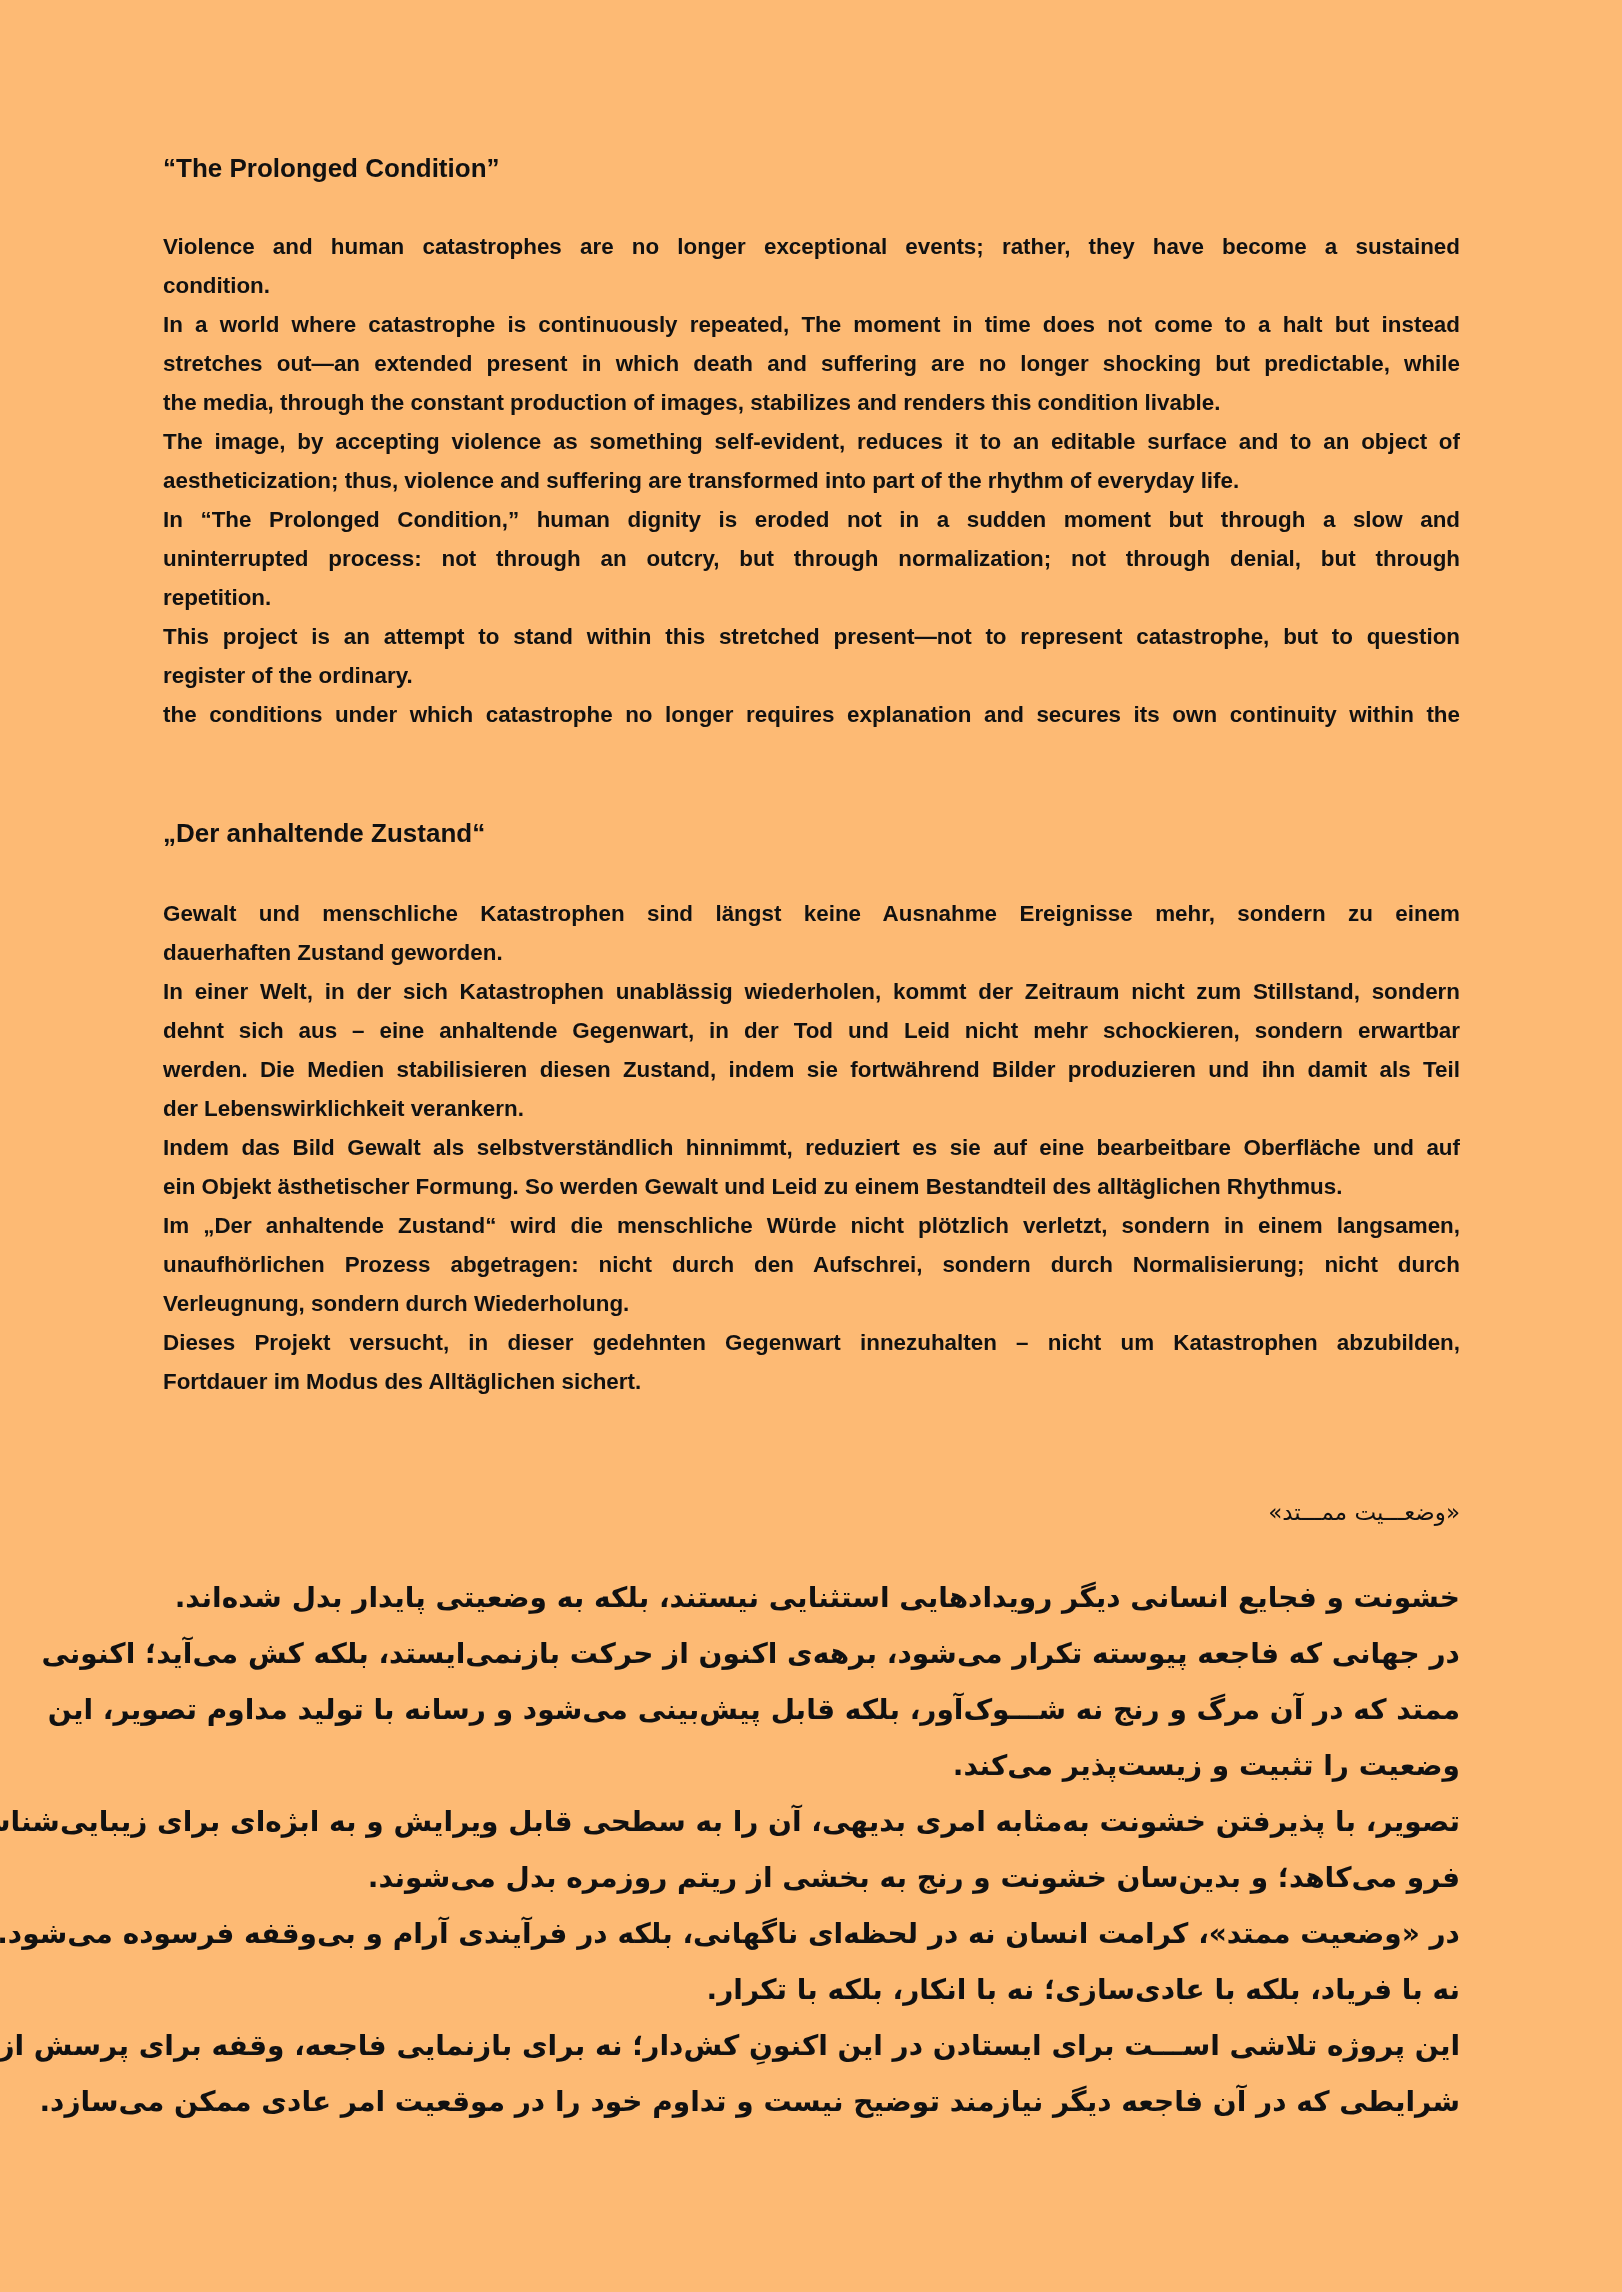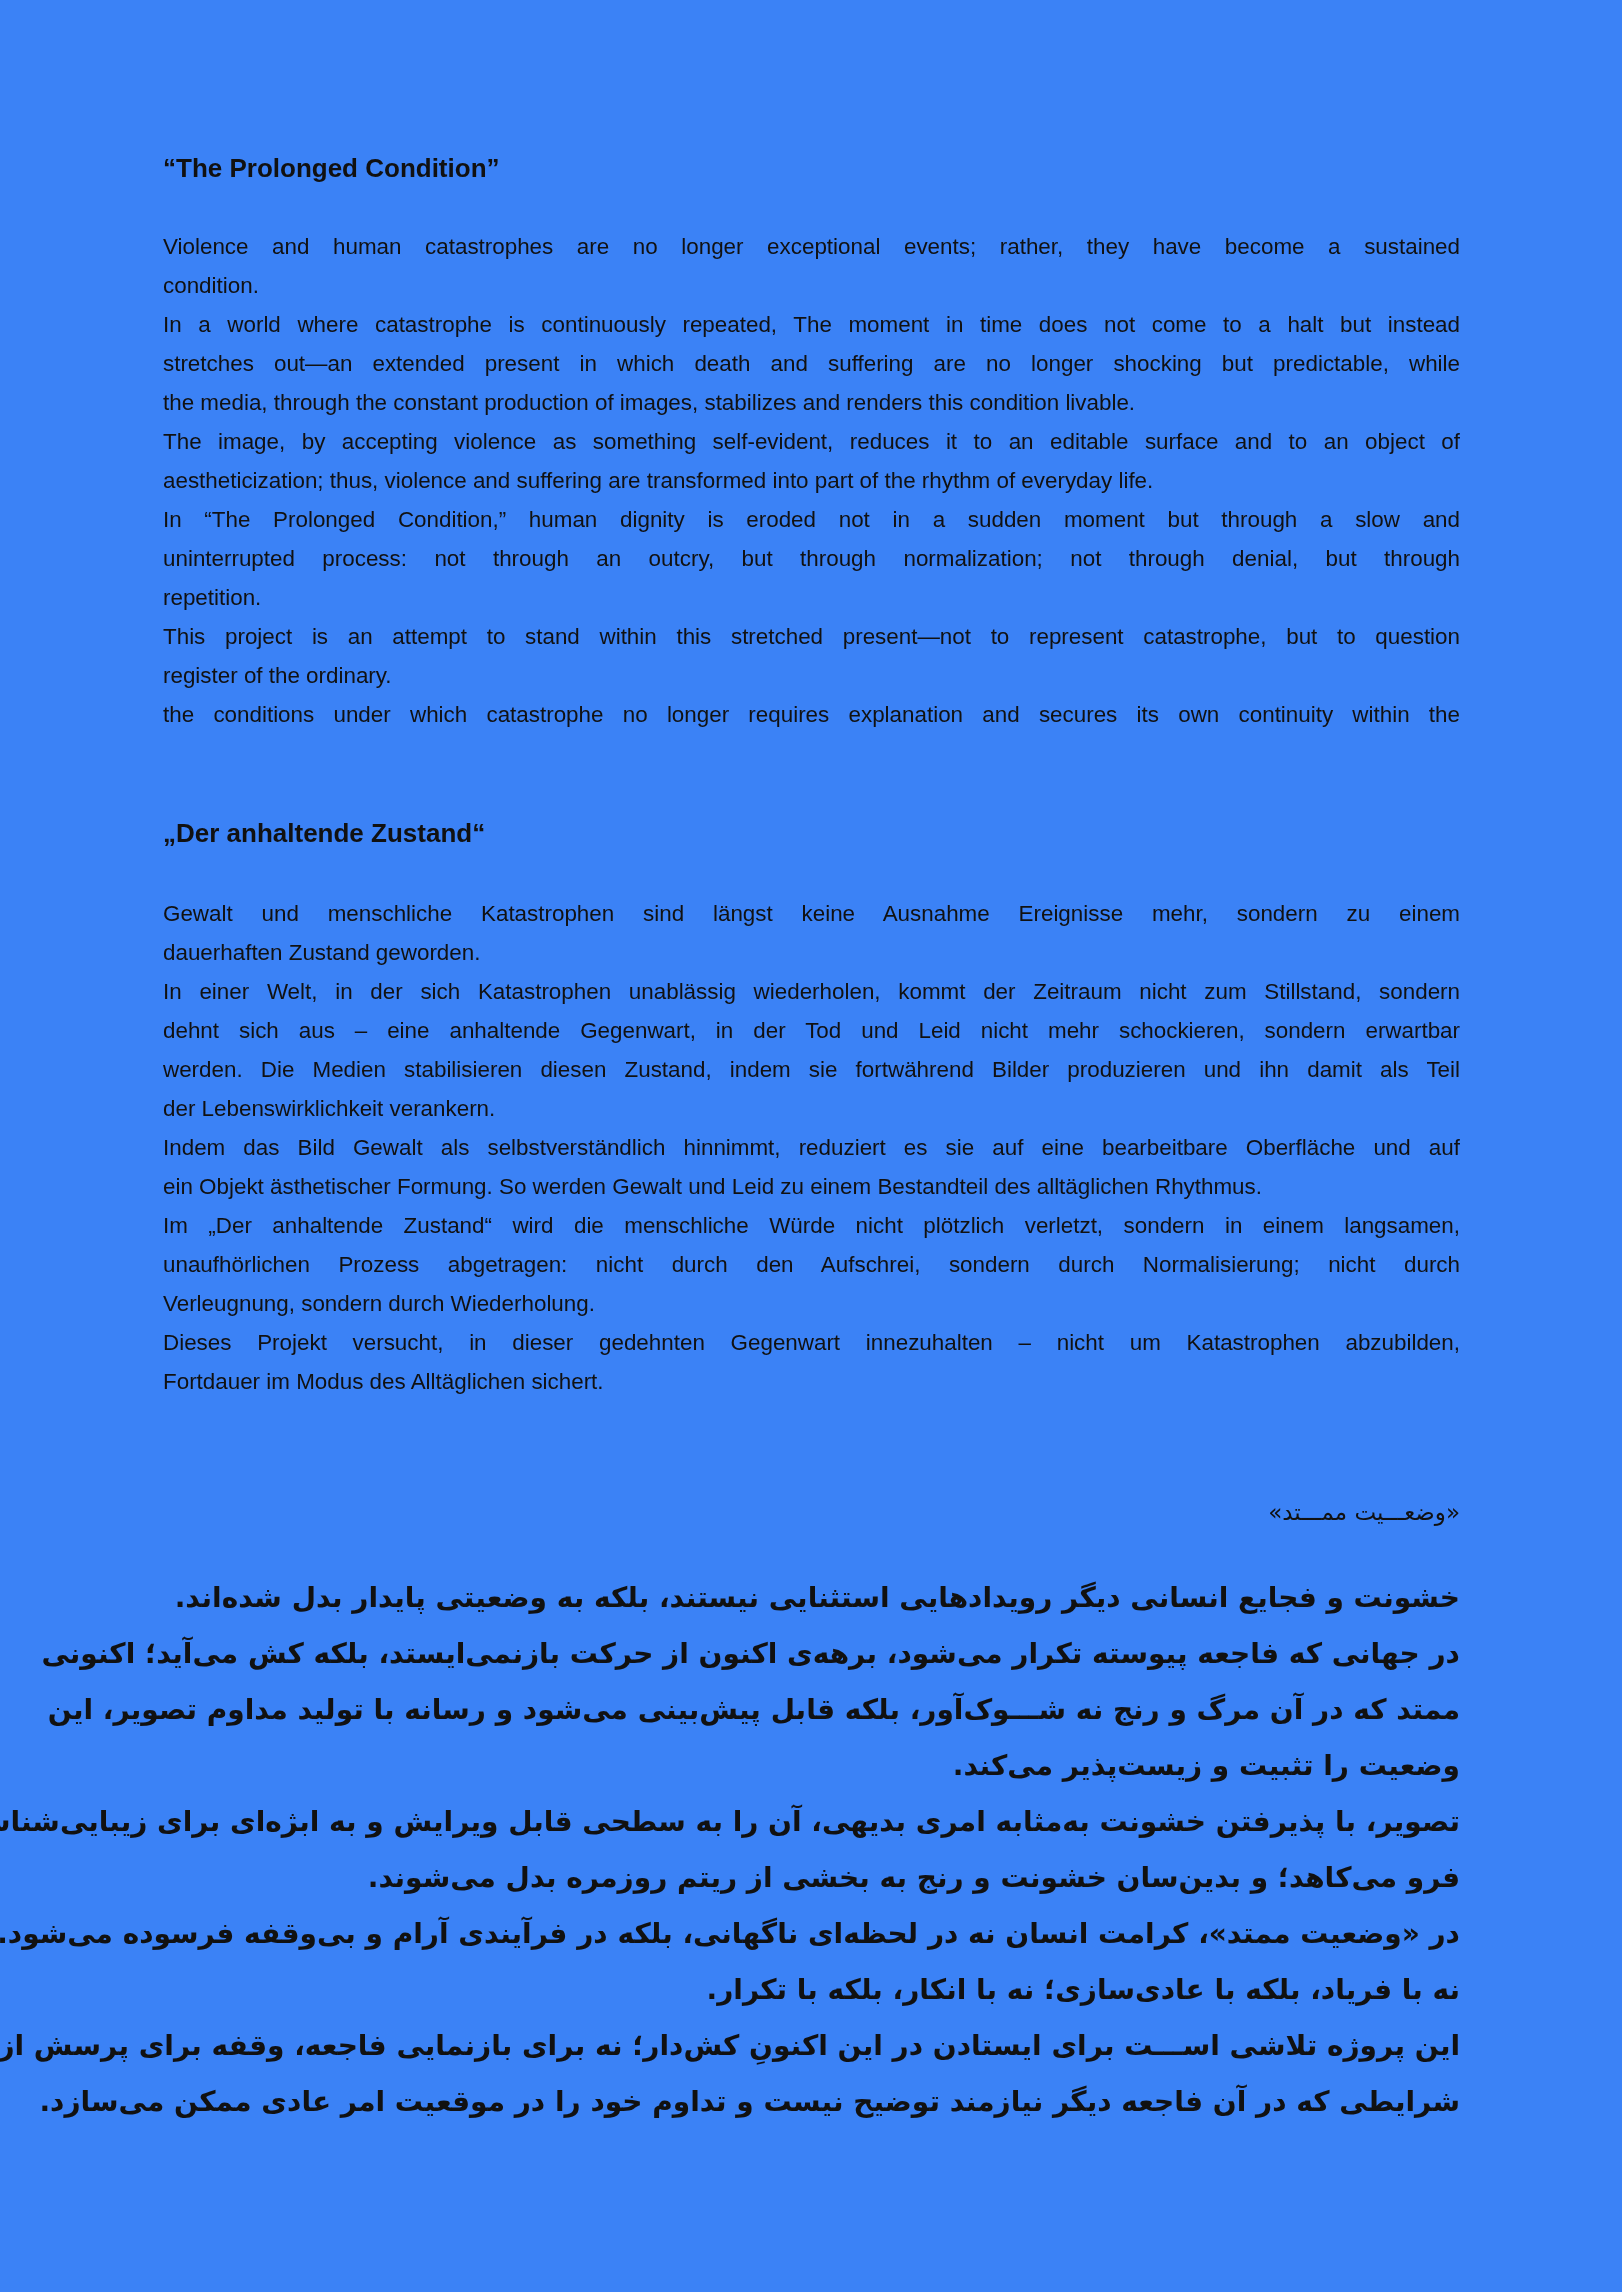--- a/index.html
+++ b/index.html
@@ -12,37 +12,37 @@
       height: 2293px;
       position: relative;
       overflow: hidden;
       color: #111111;
     }
     .page {
       position: absolute;
       left: 0; top: 0;
       width: 1623px;
       height: 2293px;
-      background: #3b82f6;
+      background: #fdba74;
     }
     .col {
       position: absolute;
       left: 163px;
       width: 1297px;
     }
     .title-latin {
       font-family: "Liberation Sans", sans-serif;
       font-weight: bold;
       font-size: 26px;
       line-height: 32px;
       white-space: nowrap;
     }
     .body-latin {
       font-family: "Liberation Sans", sans-serif;
-      font-weight: normal;
+      font-weight: bold;
       font-size: 22.4px;
       line-height: 39px;
     }
     .line {
       display: block;
       height: 39px;
       white-space: nowrap;
       text-align: justify;
       text-align-last: justify;
     }

